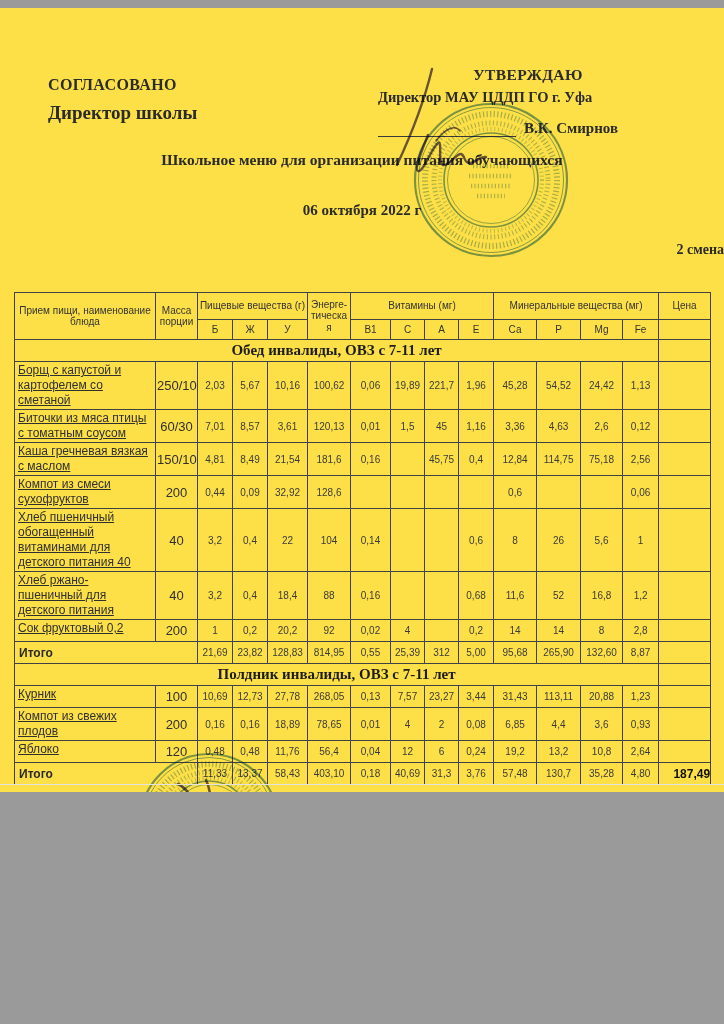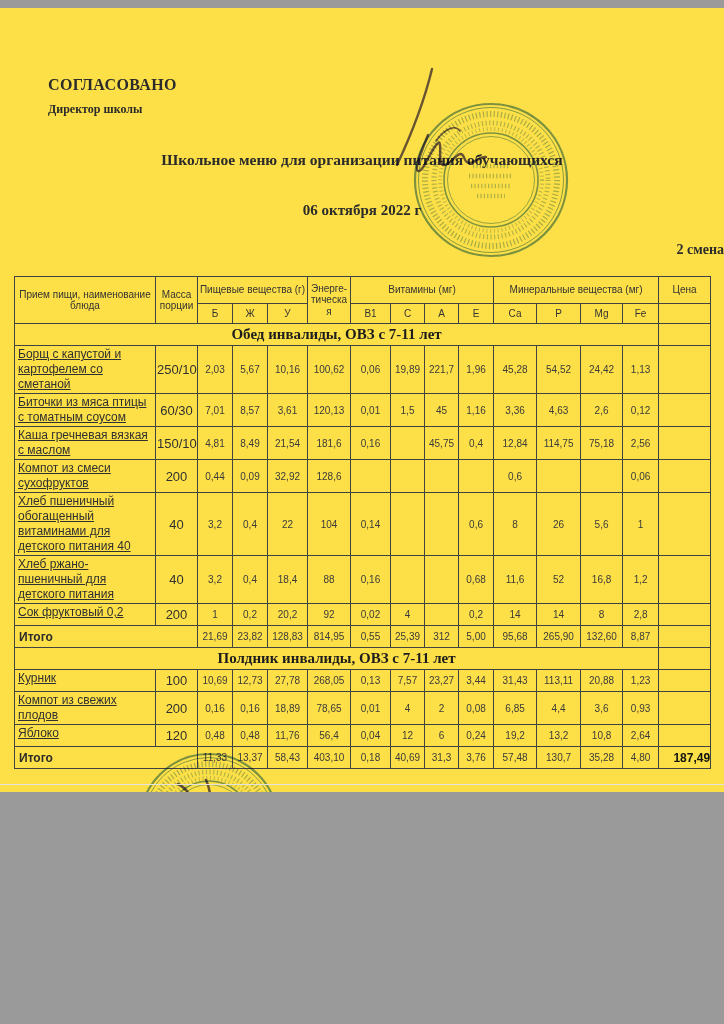--- a/index.html
+++ b/index.html
@@ -5,35 +5,35 @@
   html,body{margin:0;padding:0;}
   body{background:#9a9a9a;}
   .page{
     position:relative;width:724px;height:784px;margin:8px auto;
     background:#fde047;overflow:hidden;
     font-family:"Liberation Sans",sans-serif;color:#2b2b2b;
   }
   
   .approve-left{position:absolute;left:48px;top:68px;font-family:"Liberation Serif",serif;font-weight:bold;}
   .approve-left .t1{font-size:16px;letter-spacing:.4px;}
-  .approve-left .t2{font-size:12px;margin-top:8px;}
+  .approve-left .t2{font-size:19px;margin-top:8px;}
   .approve-right{position:absolute;left:378px;top:58px;width:300px;font-family:"Liberation Serif",serif;font-weight:bold;}
   .approve-right .t1{text-align:center;font-size:15.5px;letter-spacing:.4px;}
   .approve-right .t2{font-size:14.5px;margin-top:5px;white-space:nowrap;}
   .approve-right .t3{display:flex;align-items:flex-end;margin-top:14px;font-size:15px;}
   .sig-line{display:inline-block;width:138px;border-bottom:1.6px solid #3a3a3a;height:14px;margin-right:8px;}
   
   .doc-title{position:absolute;top:143px;left:0;width:100%;text-align:center;
     font-family:"Liberation Serif",serif;font-weight:bold;font-size:15.5px;}
   .doc-date{position:absolute;top:194px;left:0;width:100%;text-align:center;
     font-family:"Liberation Serif",serif;font-weight:bold;font-size:15px;}
   .doc-shift{position:absolute;top:234px;left:0;width:100%;text-align:right;
     font-family:"Liberation Serif",serif;font-weight:bold;font-size:14px;}
   
-  table.menu{position:absolute;left:14px;top:268px;width:696px;border-collapse:collapse;table-layout:fixed;}
+  table.menu{position:absolute;left:14px;top:284px;width:696px;border-collapse:collapse;table-layout:fixed;}
   table.menu td,table.menu th{border:1px solid #424242;overflow:hidden;}
   table.menu th{font-weight:normal;font-size:10px;line-height:11.5px;padding:1px 1px;text-align:center;vertical-align:middle;color:#333;}
   thead tr:first-child th{height:24px;}
   thead tr:last-child th{height:17px;}
   th.energy-th{white-space:pre-line;}
   td.dish{font-size:12px;line-height:15px;text-align:left;padding:1px 3px;vertical-align:top;color:#303030;text-decoration:underline;}
   td.mass{font-size:13px;text-align:center;vertical-align:middle;color:#303030;}
   td.num{font-size:10px;text-align:center;vertical-align:middle;color:#3a3a3a;padding:1px 0;height:19px;}
   td.section-title{font-family:"Liberation Serif",serif;font-weight:bold;font-size:15px;text-align:center;padding:2px 0;color:#1d1d1d;}
   td.total-label{font-weight:bold;font-size:12px;text-align:left;padding:1px 4px;vertical-align:middle;}
@@ -50,20 +50,28 @@
 </head>
 <body>
 
 <div class="page">
 
   <div class="approve-left">
     <div class="t1">СОГЛАСОВАНО</div>
     <div class="t2">Директор школы</div>
   </div>
 
+  <div class="approve-right">
+    <div class="t1">УТВЕРЖДАЮ</div>
+    <div class="t2">Директор МАУ ЦДДП ГО г. Уфа</div>
+    <div class="t3">
+      <span class="sig-line"></span>
+      <span>В.К. Смирнов</span>
+    </div>
+  </div>
 
   <div class="doc-title">Школьное меню для организации питания обучающихся</div>
   <div class="doc-date">06 октября 2022 г</div>
   <div class="doc-shift">2 смена</div>
 
   <table class="menu">
     <colgroup>
       <col style="width:141px">
         <col style="width:42px">
         <col style="width:35px">

